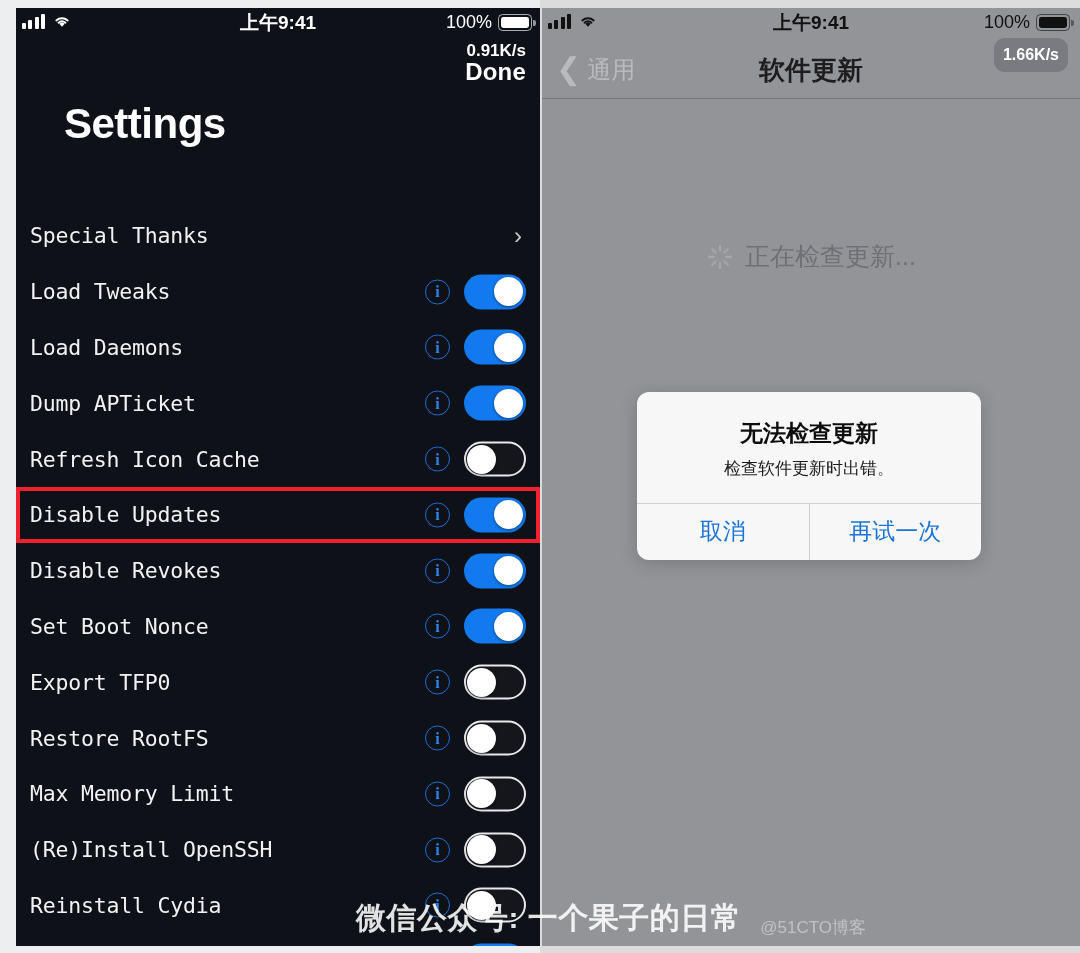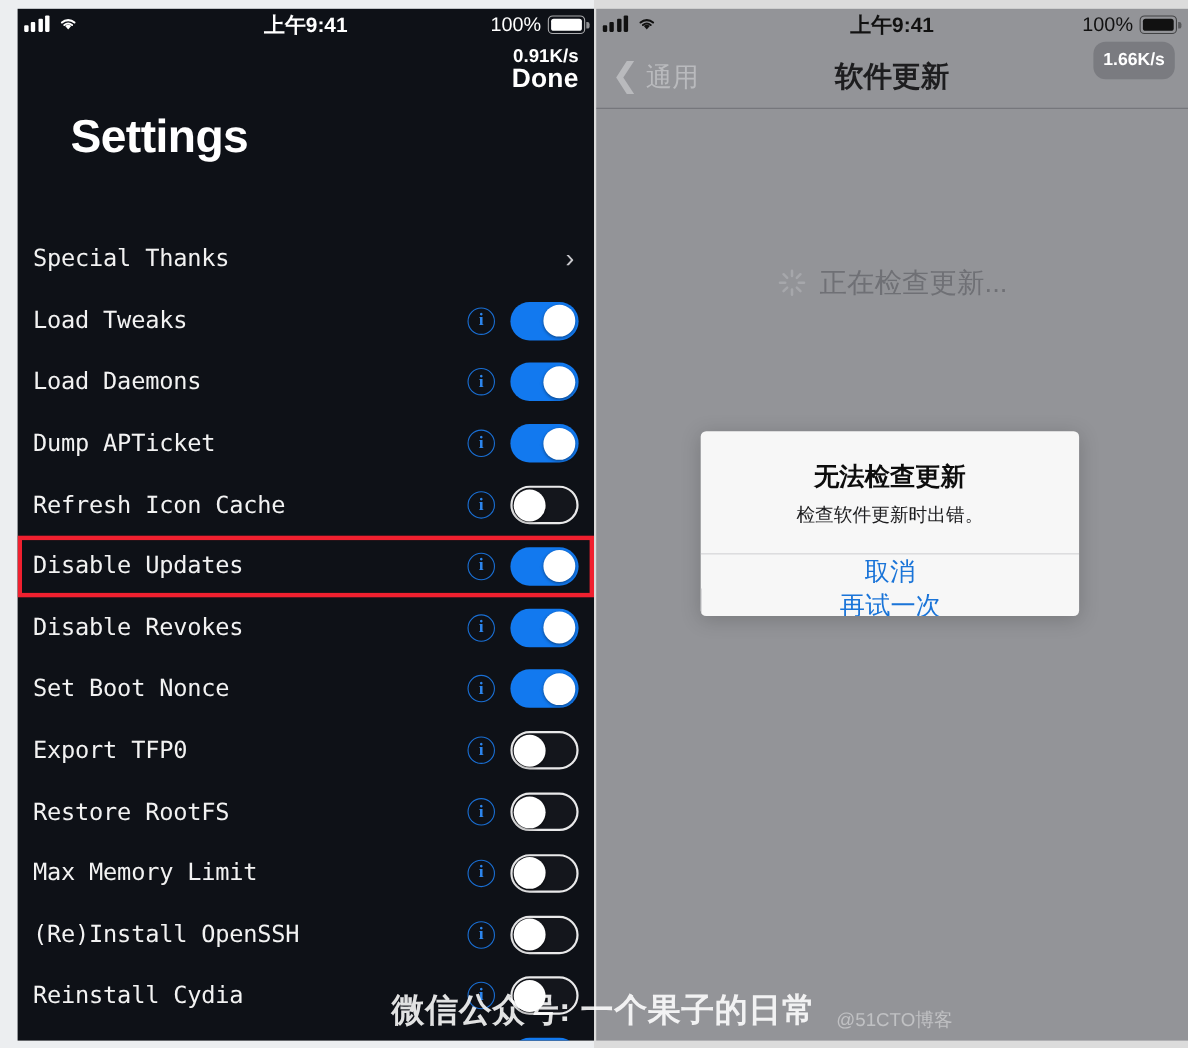--- a/index.html
+++ b/index.html
@@ -320,21 +320,21 @@
     position: absolute;
     left: 0; top: 0;
     width: 538px; height: 938px;
     background: rgba(0,0,0,0.0);
   }
   .alert {
     position: absolute;
     left: 95px; top: 384px;
     width: 344px;
     background: #f7f7f7;
-    border-radius: 5px;
+    border-radius: 12px;
     overflow: hidden;
     box-shadow: 0 3px 18px rgba(0,0,0,0.18);
   }
   .alert-body {
     padding: 26px 22px 22px 22px;
     text-align: center;
   }
   .alert-title {
     font-size: 23px;
     font-weight: 700;
@@ -343,21 +343,20 @@
   }
   .alert-msg {
     font-size: 17px;
     color: #1c1c1e;
     line-height: 1.35;
   }
   .alert-actions {
     display: flex;
     border-top: 1px solid #d2d2d4;
     height: 56px;
-    flex-direction: column;
   }
   .alert-btn {
     flex: 1;
     display: flex;
     align-items: center;
     justify-content: center;
     font-size: 23px;
     color: #1a74d8;
     cursor: pointer;
     background: transparent;

